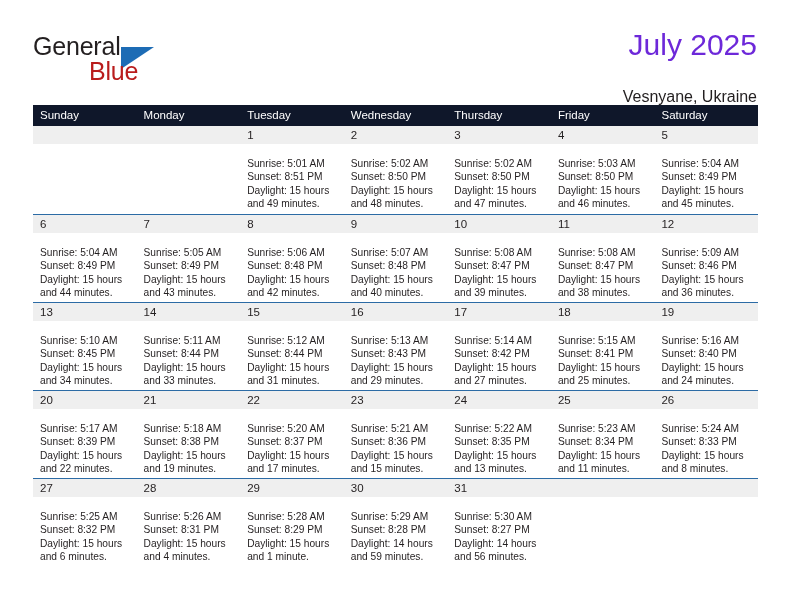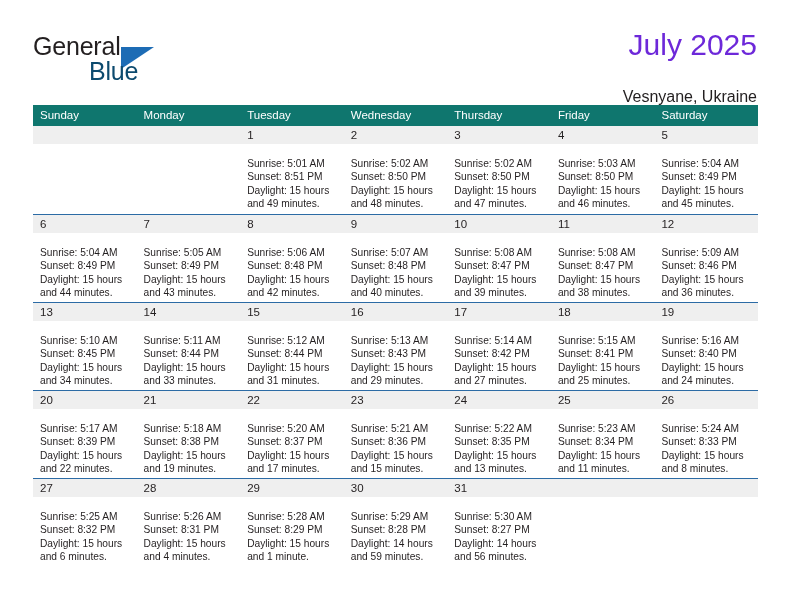--- a/index.html
+++ b/index.html
@@ -54,21 +54,21 @@
     height: 0;
     border-left: 33px solid #1d6cb5;
     border-bottom: 22px solid transparent;
   }
   .brand-blue {
     position: absolute;
     left: 56px;
     top: 25px;
     font-size: 25px;
     letter-spacing: -0.2px;
-    color: #0c4a6e;
+    color: #b91c1c;
   }
 
   .title-block {
     position: absolute;
     right: 0;
     top: 0;
     text-align: right;
   }
   .cal-title {
     font-size: 30px;
@@ -87,21 +87,21 @@
 
   
   .calendar {
     position: absolute;
     left: 33px;
     top: 105px;
     width: 725px;
   }
   .weekdays {
     display: flex;
-    background: #0f766e;
+    background: #0f172a;
     height: 21px;
   }
   .weekday {
     flex: 1 1 0;
     color: #ffffff;
     font-size: 11.5px;
     line-height: 21px;
     padding-left: 7px;
     box-sizing: border-box;
     white-space: nowrap;

